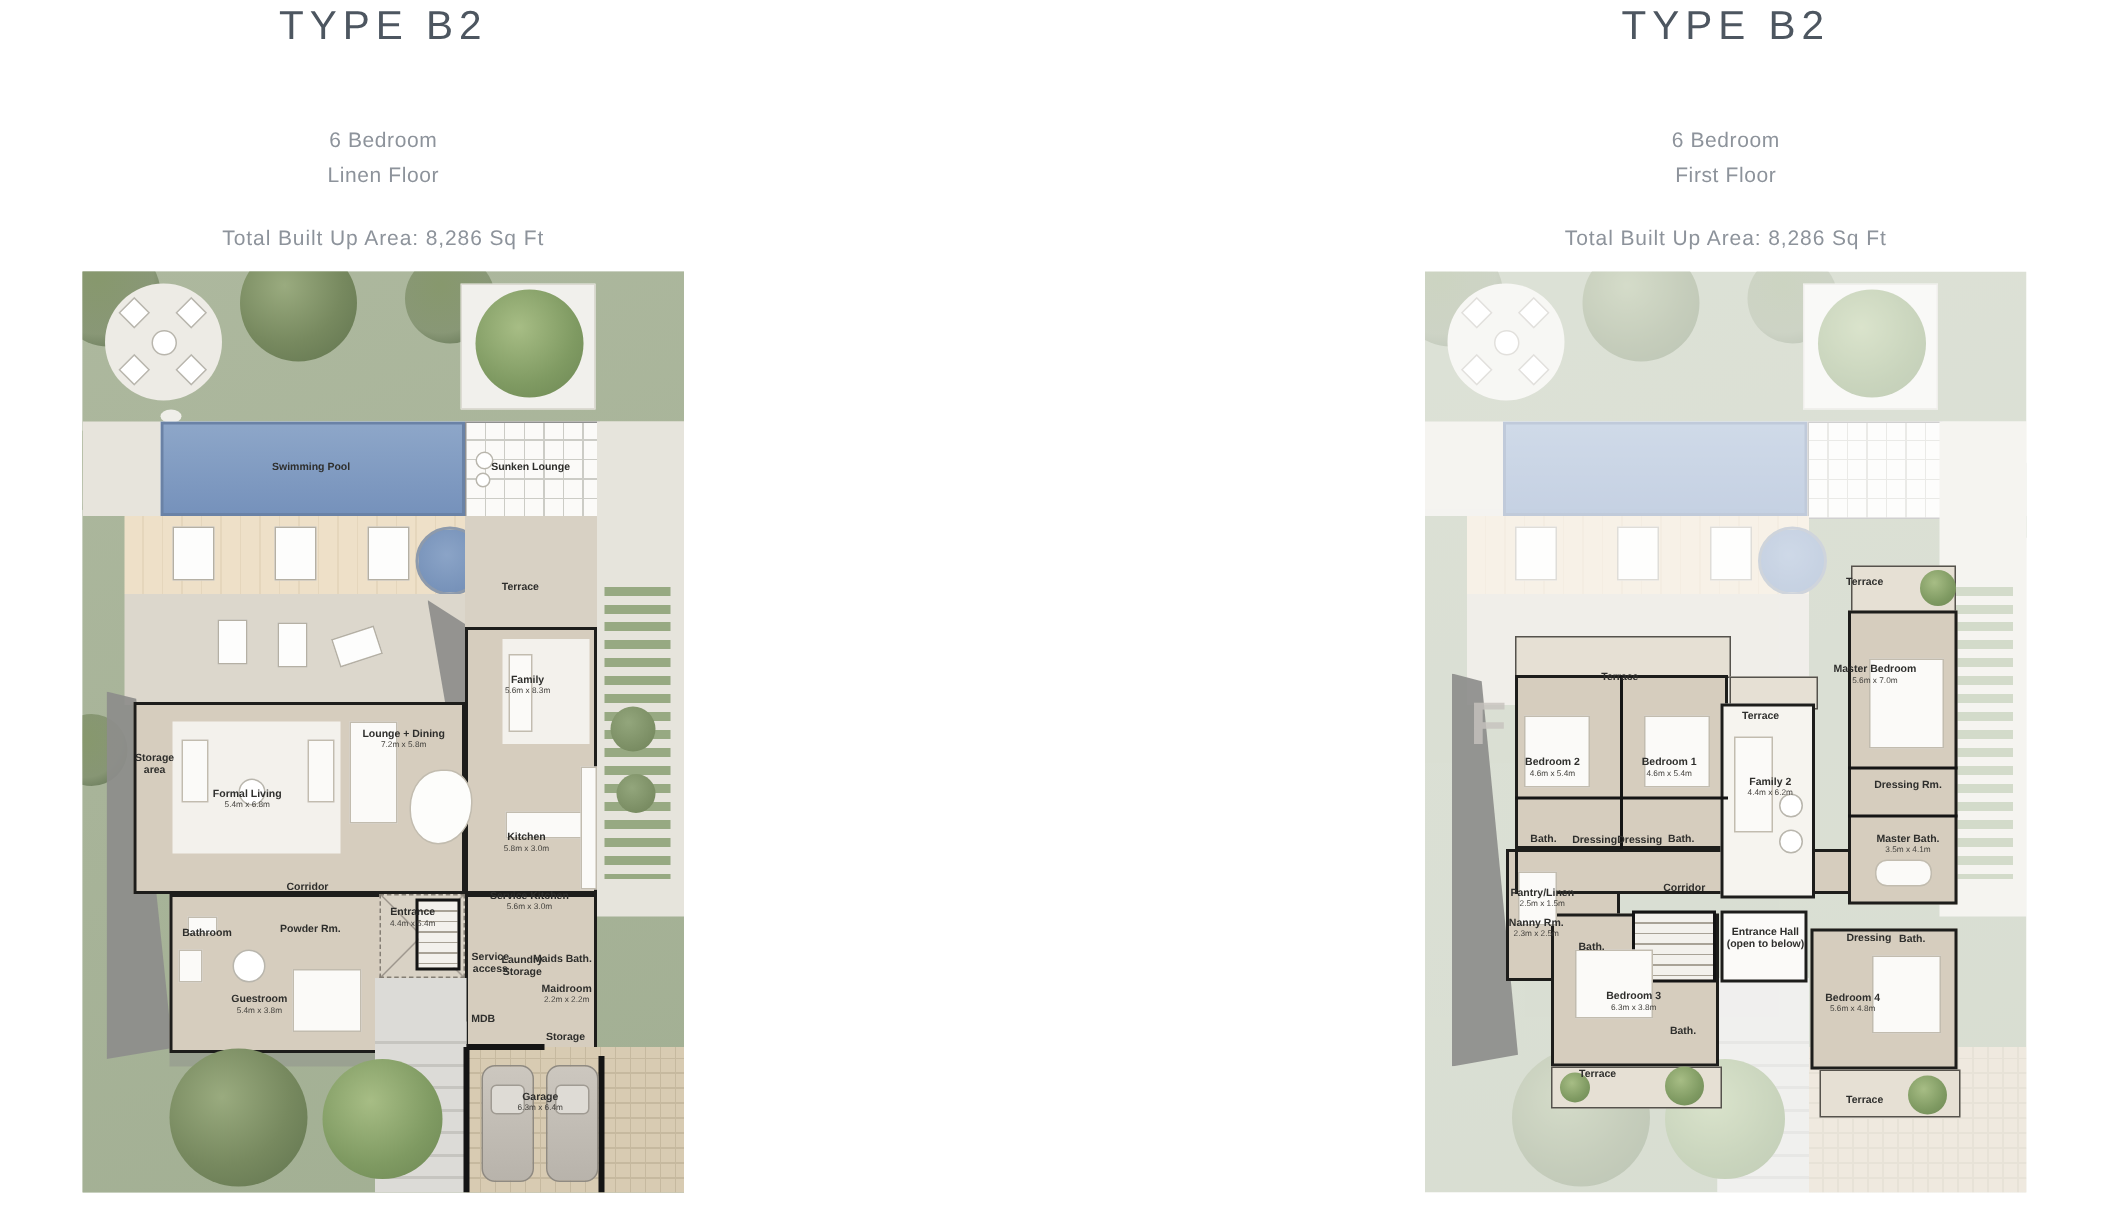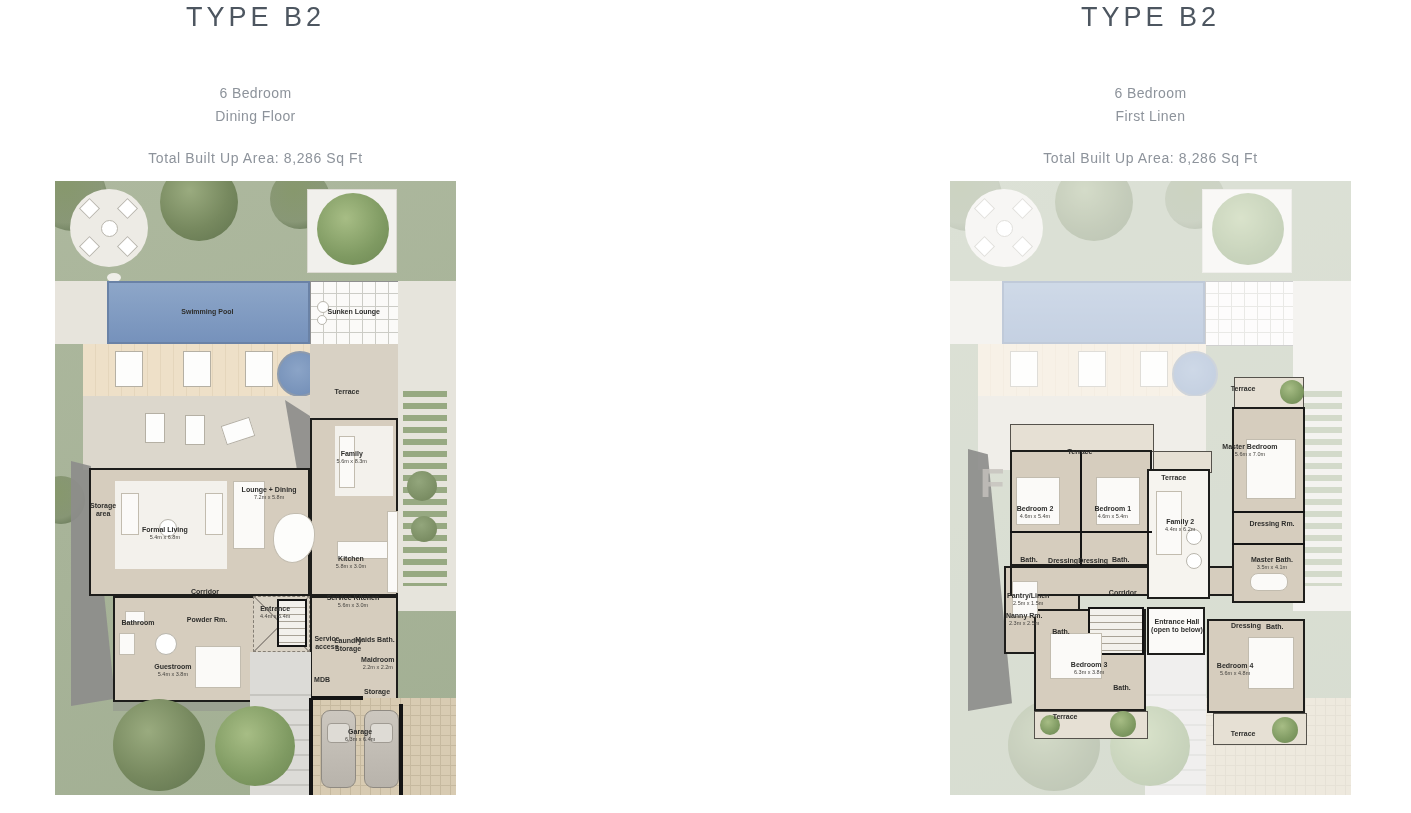--- a/index.html
+++ b/index.html
@@ -67,21 +67,21 @@
 </style>
 </head>
 <body>
 
 <div id="page">
 
   <div class="panel" style="left:55px;">
     <div class="ptitle">TYPE B2</div>
     <div class="psub">
       <span>6 Bedroom</span>
-      <span>Dining Floor</span>
+      <span>Linen Floor</span>
     </div>
     <div class="parea">Total Built Up Area: 8,286 Sq Ft</div>
 
     <div class="plan">
       <div class="grass"></div>
 
       <div class="tree dk" style="left:-18px;top:-20px;width:70px;height:70px;"></div>
       <div class="tree" style="left:105px;top:-18px;width:78px;height:78px;"></div>
       <div class="tree dk" style="left:215px;top:-12px;width:60px;height:60px;"></div>
       <div class="tree dk" style="left:-20px;top:105px;width:55px;height:55px;"></div>
@@ -244,21 +244,21 @@
             <span class="rd">6.3m x 6.4m</span>
           </div>
         </div>
     </div>
   </div>
 
   <div class="panel" style="left:950px;">
     <div class="ptitle">TYPE B2</div>
     <div class="psub">
       <span>6 Bedroom</span>
-      <span>First Linen</span>
+      <span>First Floor</span>
     </div>
     <div class="parea">Total Built Up Area: 8,286 Sq Ft</div>
 
     <div class="plan first">
 
       <div class="ghost">
         <div class="grass"></div>
         <div class="tree dk" style="left:-18px;top:-20px;width:70px;height:70px;"></div>
         <div class="tree" style="left:105px;top:-18px;width:78px;height:78px;"></div>
         <div class="tree dk" style="left:215px;top:-12px;width:60px;height:60px;"></div>

